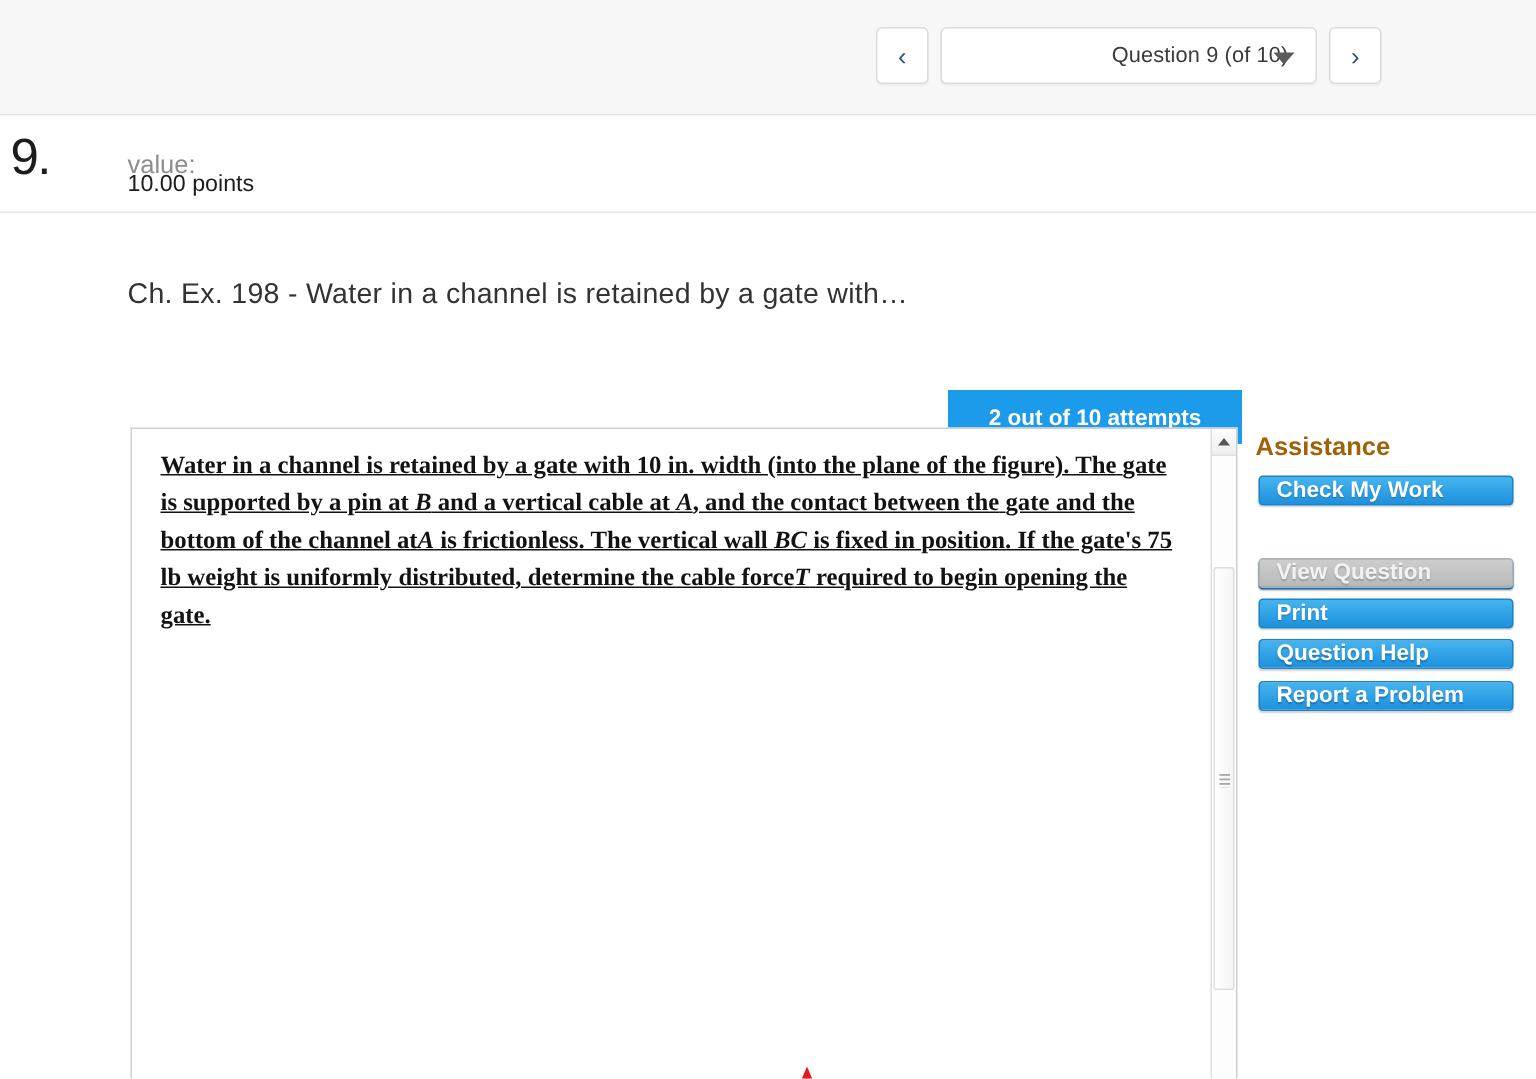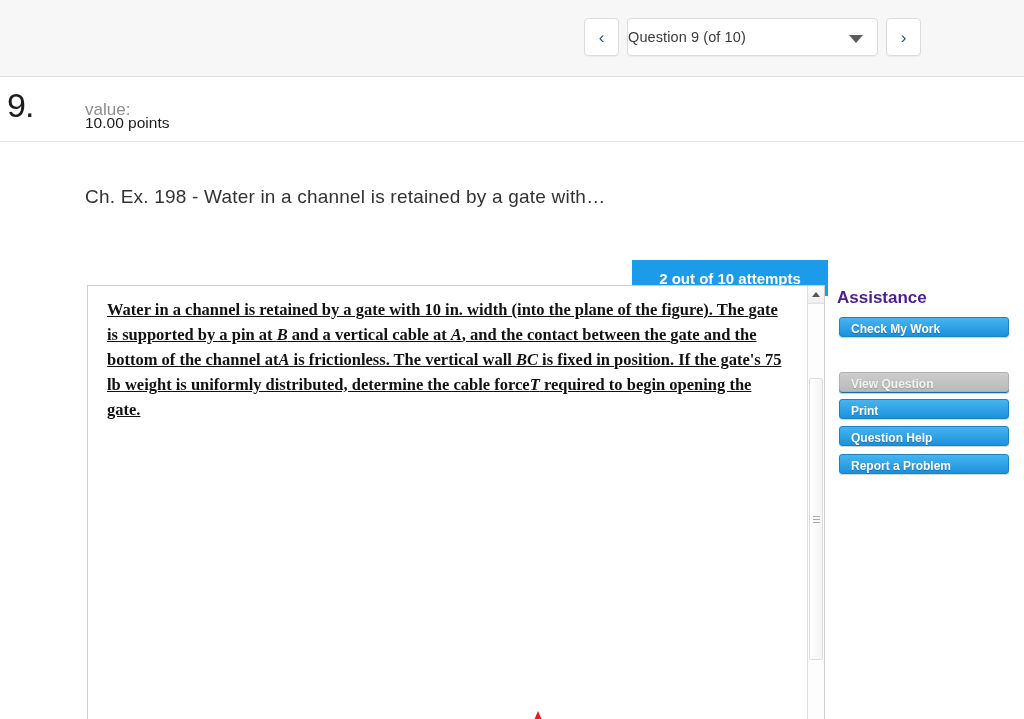--- a/index.html
+++ b/index.html
@@ -38,21 +38,21 @@
     background: #ffffff;
     border: 1px solid #dcdcdc;
     border-radius: 4px;
     display: flex; align-items: center;
     box-sizing: border-box;
     position: relative;
     cursor: pointer;
     box-shadow: 0 1px 1px rgba(0,0,0,0.04);
   }
   #question-select-label {
-    flex: 1; text-align: left;
+    flex: 1; text-align: right;
     font-size: 14.5px; color: #3b3b3b;
     letter-spacing: .1px;
     padding-right: 18px;
   }
   #question-caret {
     position: absolute; right: 14px; top: 16px;
     width: 0; height: 0;
     border-left: 7px solid transparent;
     border-right: 7px solid transparent;
     border-top: 8px solid #5b5b5b;
@@ -160,29 +160,29 @@
   #scroll-grip {
     position: absolute; left: 3px; top: 137px;
     width: 7px; height: 9px;
     background:
       linear-gradient(#a8a8a8 1px, transparent 1px) 0 0/100% 3px repeat;
   }
 
   
   #assistance-title {
     position: absolute; left: 837px; top: 288px;
-    font-size: 17px; font-weight: bold; color: #4c1d95;
+    font-size: 17px; font-weight: bold; color: #a16207;
   }
   .assist-btn {
     position: absolute; left: 839px;
     width: 170px; height: 20px;
     border-radius: 3px;
     color: #ffffff;
-    font-size: 12px; font-weight: bold;
-    display: flex; align-items: flex-end;
+    font-size: 15px; font-weight: bold;
+    display: flex; align-items: flex-start;
     padding-left: 11px;
     box-sizing: border-box;
     cursor: pointer;
     box-shadow: 0 1px 1px rgba(0,0,0,0.18);
   }
   .assist-btn.enabled {
     background: linear-gradient(#46b4ef, #1c91dd);
     border: 1px solid #1a82c6;
     text-shadow: 0 1px 1px rgba(0,0,0,0.25);
   }

